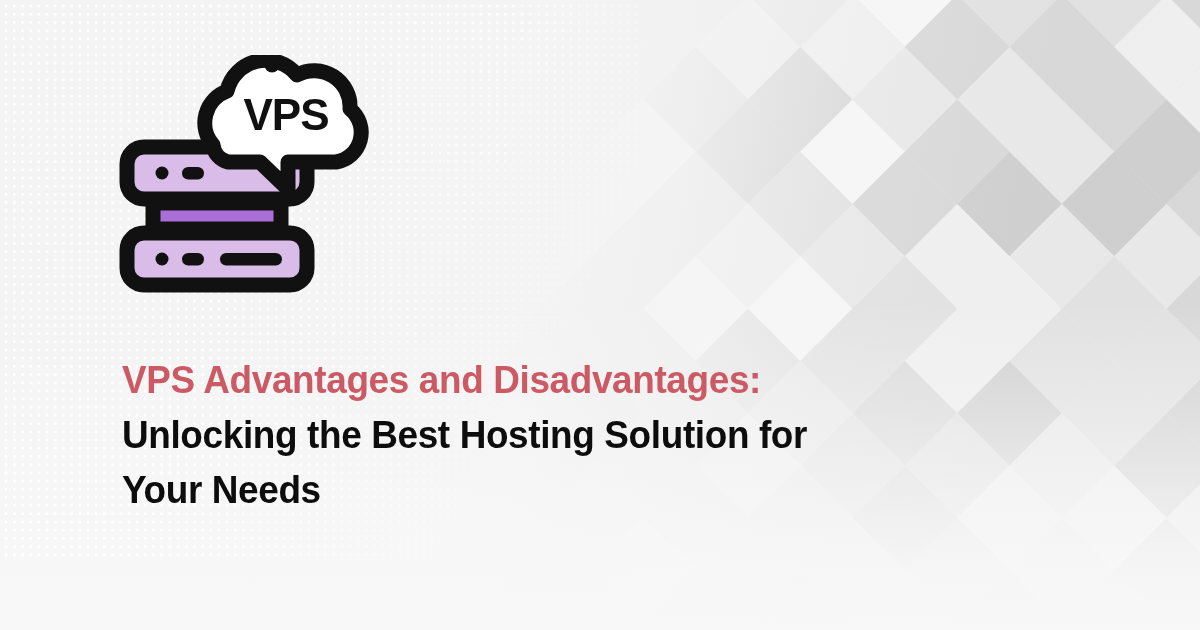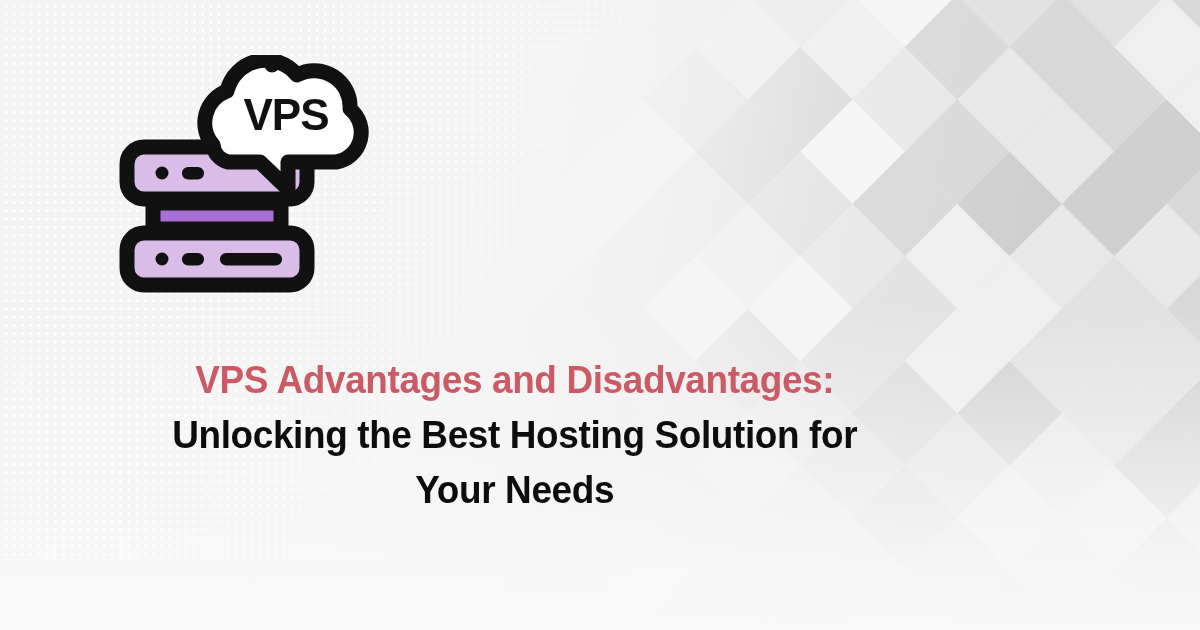--- a/index.html
+++ b/index.html
@@ -91,21 +91,20 @@
     position:absolute;
     left:118px; top:55px;
     width:280px; height:245px;
   }
 
   
   .headline {
     position:absolute;
     left:122px; top:352px;
     width:840px;
-    text-align:center;
   }
   .headline .line {
     display:block;
     font-family:"Liberation Sans", sans-serif;
     font-weight:700;
     font-size:39.5px;
     line-height:55px;
     letter-spacing:-0.4px;
     white-space:nowrap;
     transform:scaleX(0.935);

